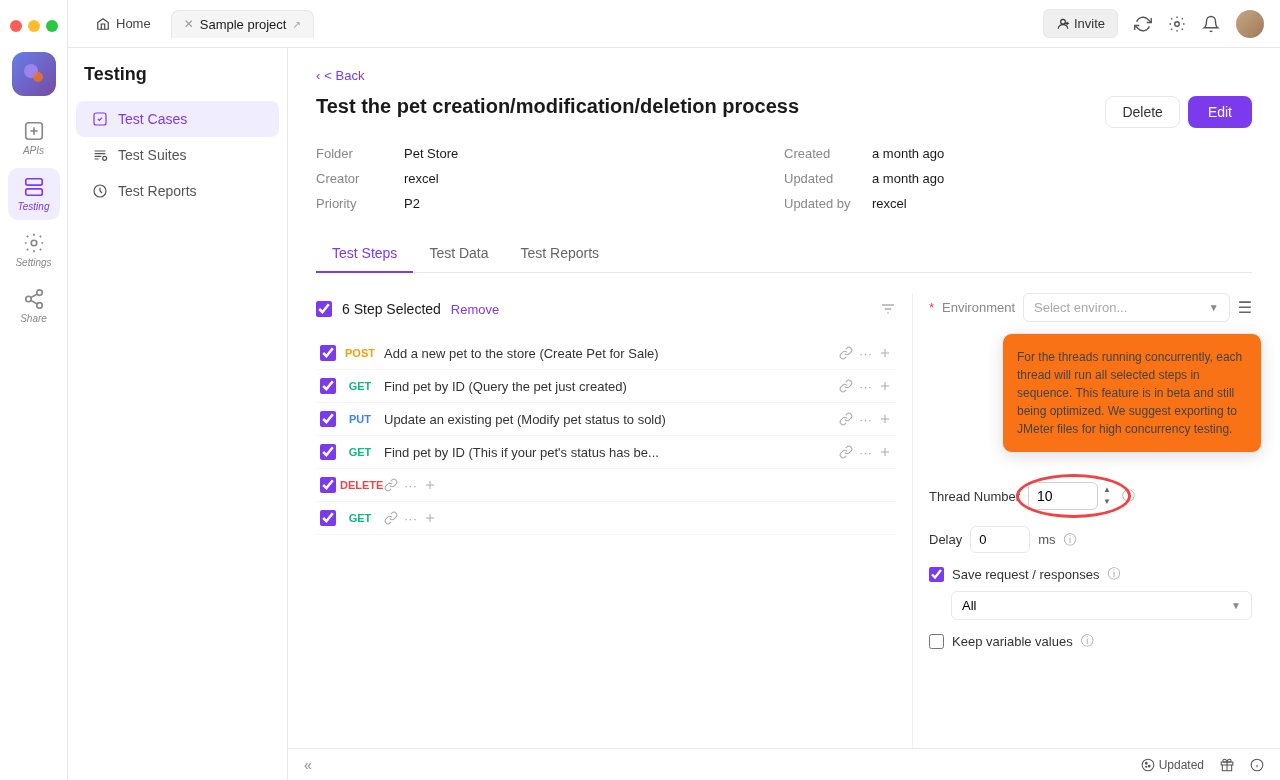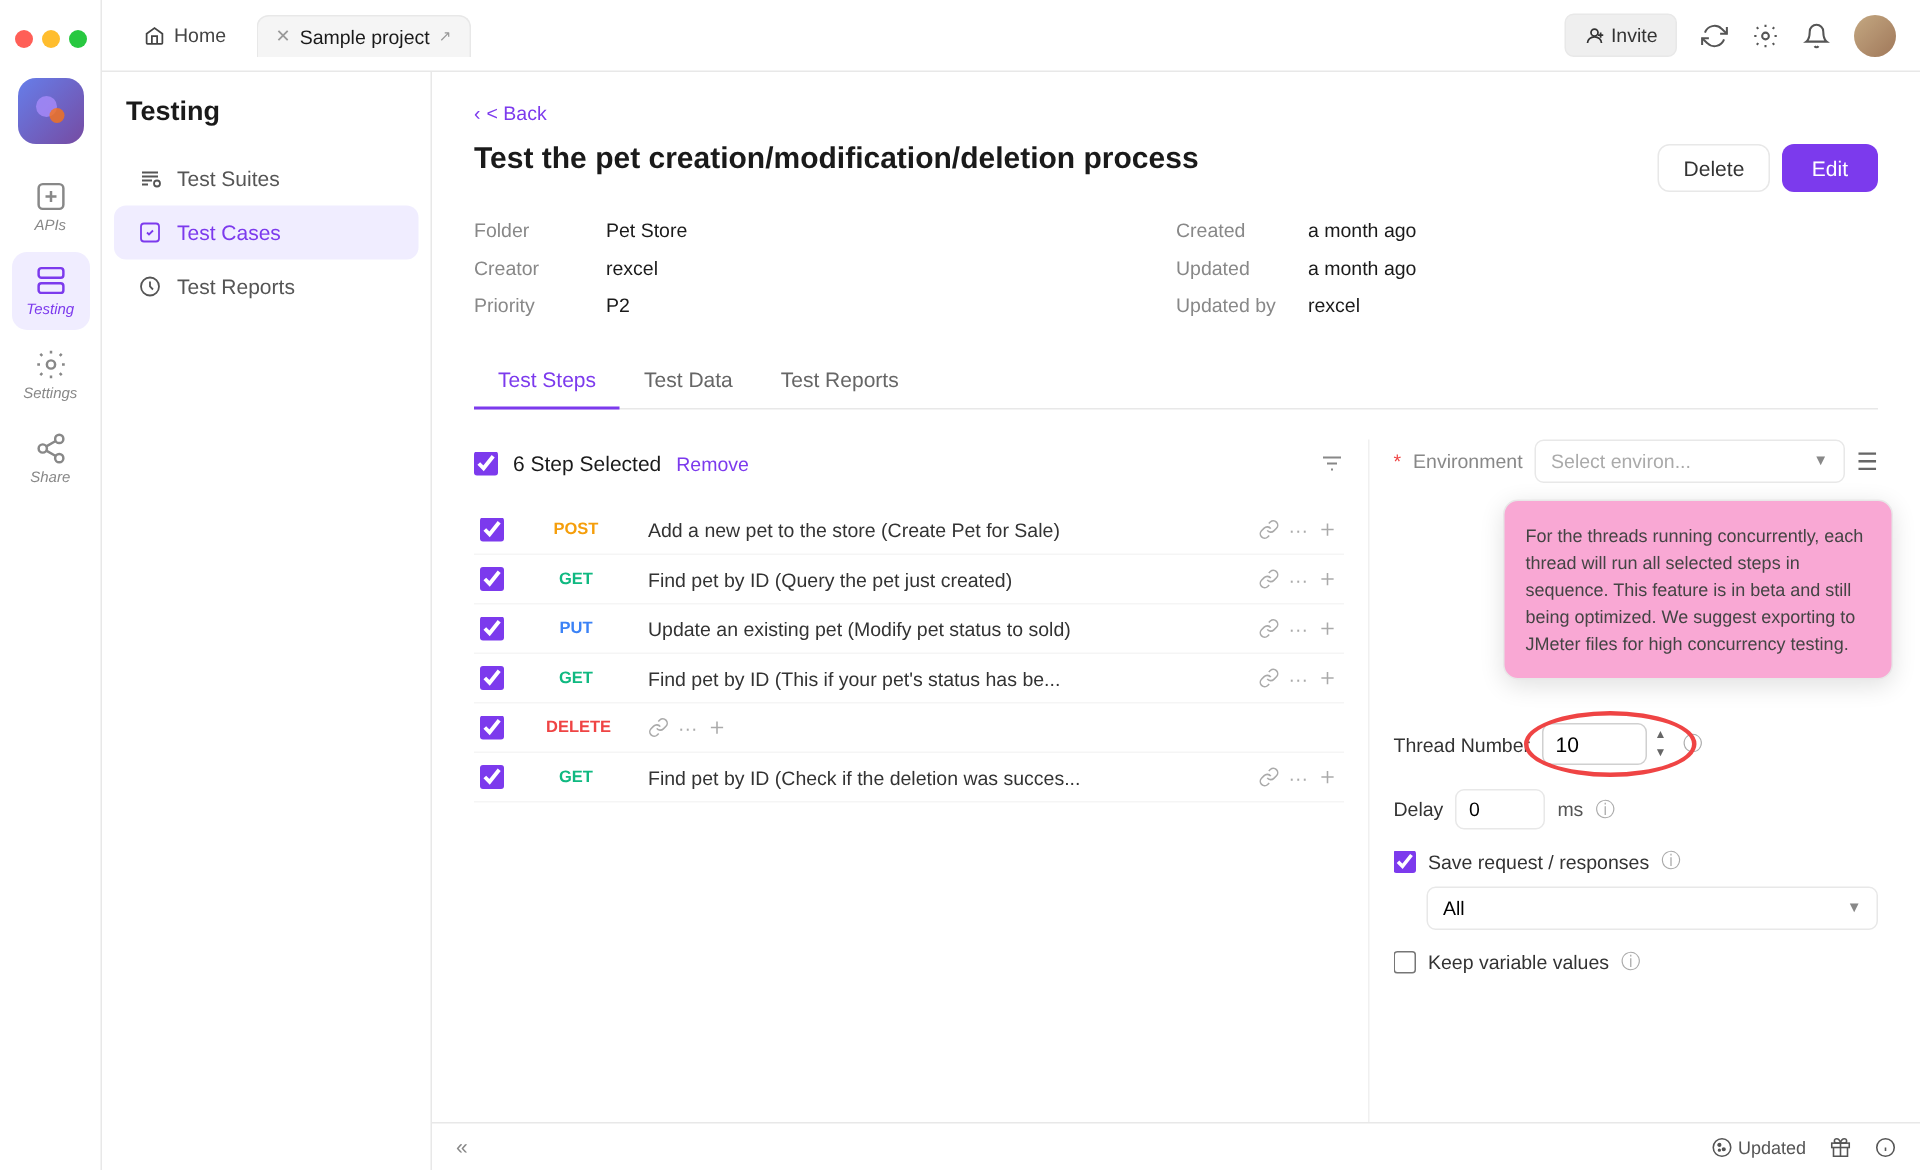--- a/index.html
+++ b/index.html
@@ -93,21 +93,21 @@
     .steps-header {
       display: flex; align-items: center; gap: 10px; margin-bottom: 12px;
       padding: 8px 0;
     }
     .step-checkbox { width: 16px; height: 16px; accent-color: #7c3aed; }
     .steps-selected { font-size: 14px; font-weight: 500; color: #1a1a1a; }
     .remove-btn { color: #7c3aed; font-size: 13px; cursor: pointer; background: none; border: none; }
     .steps-header-right { margin-left: auto; display: flex; align-items: center; gap: 8px; }
 
     .step-row {
-      display: flex; align-items: center; gap: 24px; padding: 8px 4px;
+      display: flex; align-items: center; gap: 0; padding: 8px 4px;
       border-bottom: 1px solid #f5f5f5; font-size: 13px;
     }
     .method-badge {
       font-size: 11px; font-weight: 700; width: 48px; text-align: center;
       padding: 2px 4px; border-radius: 3px; flex-shrink: 0;
     }
     .method-post { color: #f59e0b; }
     .method-get { color: #10b981; }
     .method-put { color: #3b82f6; }
     .method-delete { color: #ef4444; }
@@ -139,21 +139,21 @@
       font-size: 14px; font-weight: 500;
     }
     .spin-btns {
       display: flex; flex-direction: column; margin-left: 2px;
     }
     .spin-btn { background: none; border: none; cursor: pointer; font-size: 8px; color: #666; line-height: 1.2; padding: 1px 3px; }
 
     
     .tooltip-box {
       position: absolute; top: 40px; right: -10px; width: 260px;
-      background: #f9a8d4; border: 1px solid #e8e8e8; border-radius: 10px;
+      background: #f97316; border: 1px solid #e8e8e8; border-radius: 10px;
       padding: 14px; font-size: 12px; color: #444; line-height: 1.5;
       box-shadow: 0 4px 16px rgba(0,0,0,0.12); z-index: 100;
     }
 
     .delay-row { display: flex; align-items: center; gap: 8px; margin-bottom: 12px; }
     .delay-label { font-size: 13px; color: #333; }
     .delay-input { width: 60px; padding: 5px 8px; border: 1px solid #e8e8e8; border-radius: 6px; font-size: 13px; }
     .delay-unit { font-size: 13px; color: #555; }
 
     .save-row { display: flex; align-items: center; gap: 8px; margin-bottom: 8px; }
@@ -274,34 +274,34 @@
     <svg width="18" height="18" viewBox="0 0 24 24" fill="none" stroke="#555" stroke-width="1.8" style="cursor:pointer">
         <path d="M18 8A6 6 0 006 8c0 7-3 9-3 9h18s-3-2-3-9M13.73 21a2 2 0 01-3.46 0"></path>
       </svg>
     <div class="avatar" style="background: linear-gradient(135deg,#c4a882,#a0785a);"></div>
   </div>
 </div>
 
 <div class="sidebar" style="position:absolute;top:48px;left:68px;bottom:0;width:220px;">
   <div class="sidebar-title">Testing</div>
 
+  <div class="sidebar-item active">
+    <svg viewBox="0 0 24 24" fill="none" stroke="currentColor" stroke-width="1.8">
+        <rect x="3" y="3" width="18" height="18" rx="3"></rect>
+        <path d="M9 12l2 2 4-4"></path>
+      </svg>
+    <span>Test Cases</span>
+  </div>
+
   <div class="sidebar-item">
     <svg viewBox="0 0 24 24" fill="none" stroke="currentColor" stroke-width="1.8">
         <path d="M4 6h16M4 10h16M4 14h10M4 18h6"></path>
         <circle cx="19" cy="17" r="3"></circle>
       </svg>
     <span>Test Suites</span>
-  </div>
-
-  <div class="sidebar-item active">
-    <svg viewBox="0 0 24 24" fill="none" stroke="currentColor" stroke-width="1.8">
-        <rect x="3" y="3" width="18" height="18" rx="3"></rect>
-        <path d="M9 12l2 2 4-4"></path>
-      </svg>
-    <span>Test Cases</span>
   </div>
 
   <div class="sidebar-item">
     <svg viewBox="0 0 24 24" fill="none" stroke="currentColor" stroke-width="1.8">
         <circle cx="12" cy="12" r="9"></circle>
         <path d="M12 7v5l3 3"></path>
       </svg>
     <span>Test Reports</span>
   </div>
 </div>
@@ -445,21 +445,20 @@
             <span style="cursor:pointer">···</span>
             <svg width="14" height="14" viewBox="0 0 24 24" fill="none" stroke="currentColor" stroke-width="1.8" style="cursor:pointer">
                 <path d="M12 5v14M5 12h14"></path>
               </svg>
           </div>
         </div>
 
         <div class="step-row">
           <input type="checkbox" class="step-checkbox" checked="" style="">
           <span class="method-badge method-get">GET</span>
-          <span class="step-desc">Find pet by ID (Check if the deletion was succes...</span>
           <div class="step-actions">
             <svg width="14" height="14" viewBox="0 0 24 24" fill="none" stroke="currentColor" stroke-width="1.8">
                 <path d="M10 13a5 5 0 007.54.54l3-3a5 5 0 00-7.07-7.07l-1.72 1.71"></path>
                 <path d="M14 11a5 5 0 00-7.54-.54l-3 3a5 5 0 007.07 7.07l1.71-1.71"></path>
               </svg>
             <span style="cursor:pointer">···</span>
             <svg width="14" height="14" viewBox="0 0 24 24" fill="none" stroke="currentColor" stroke-width="1.8" style="cursor:pointer">
                 <path d="M12 5v14M5 12h14"></path>
               </svg>
           </div>

